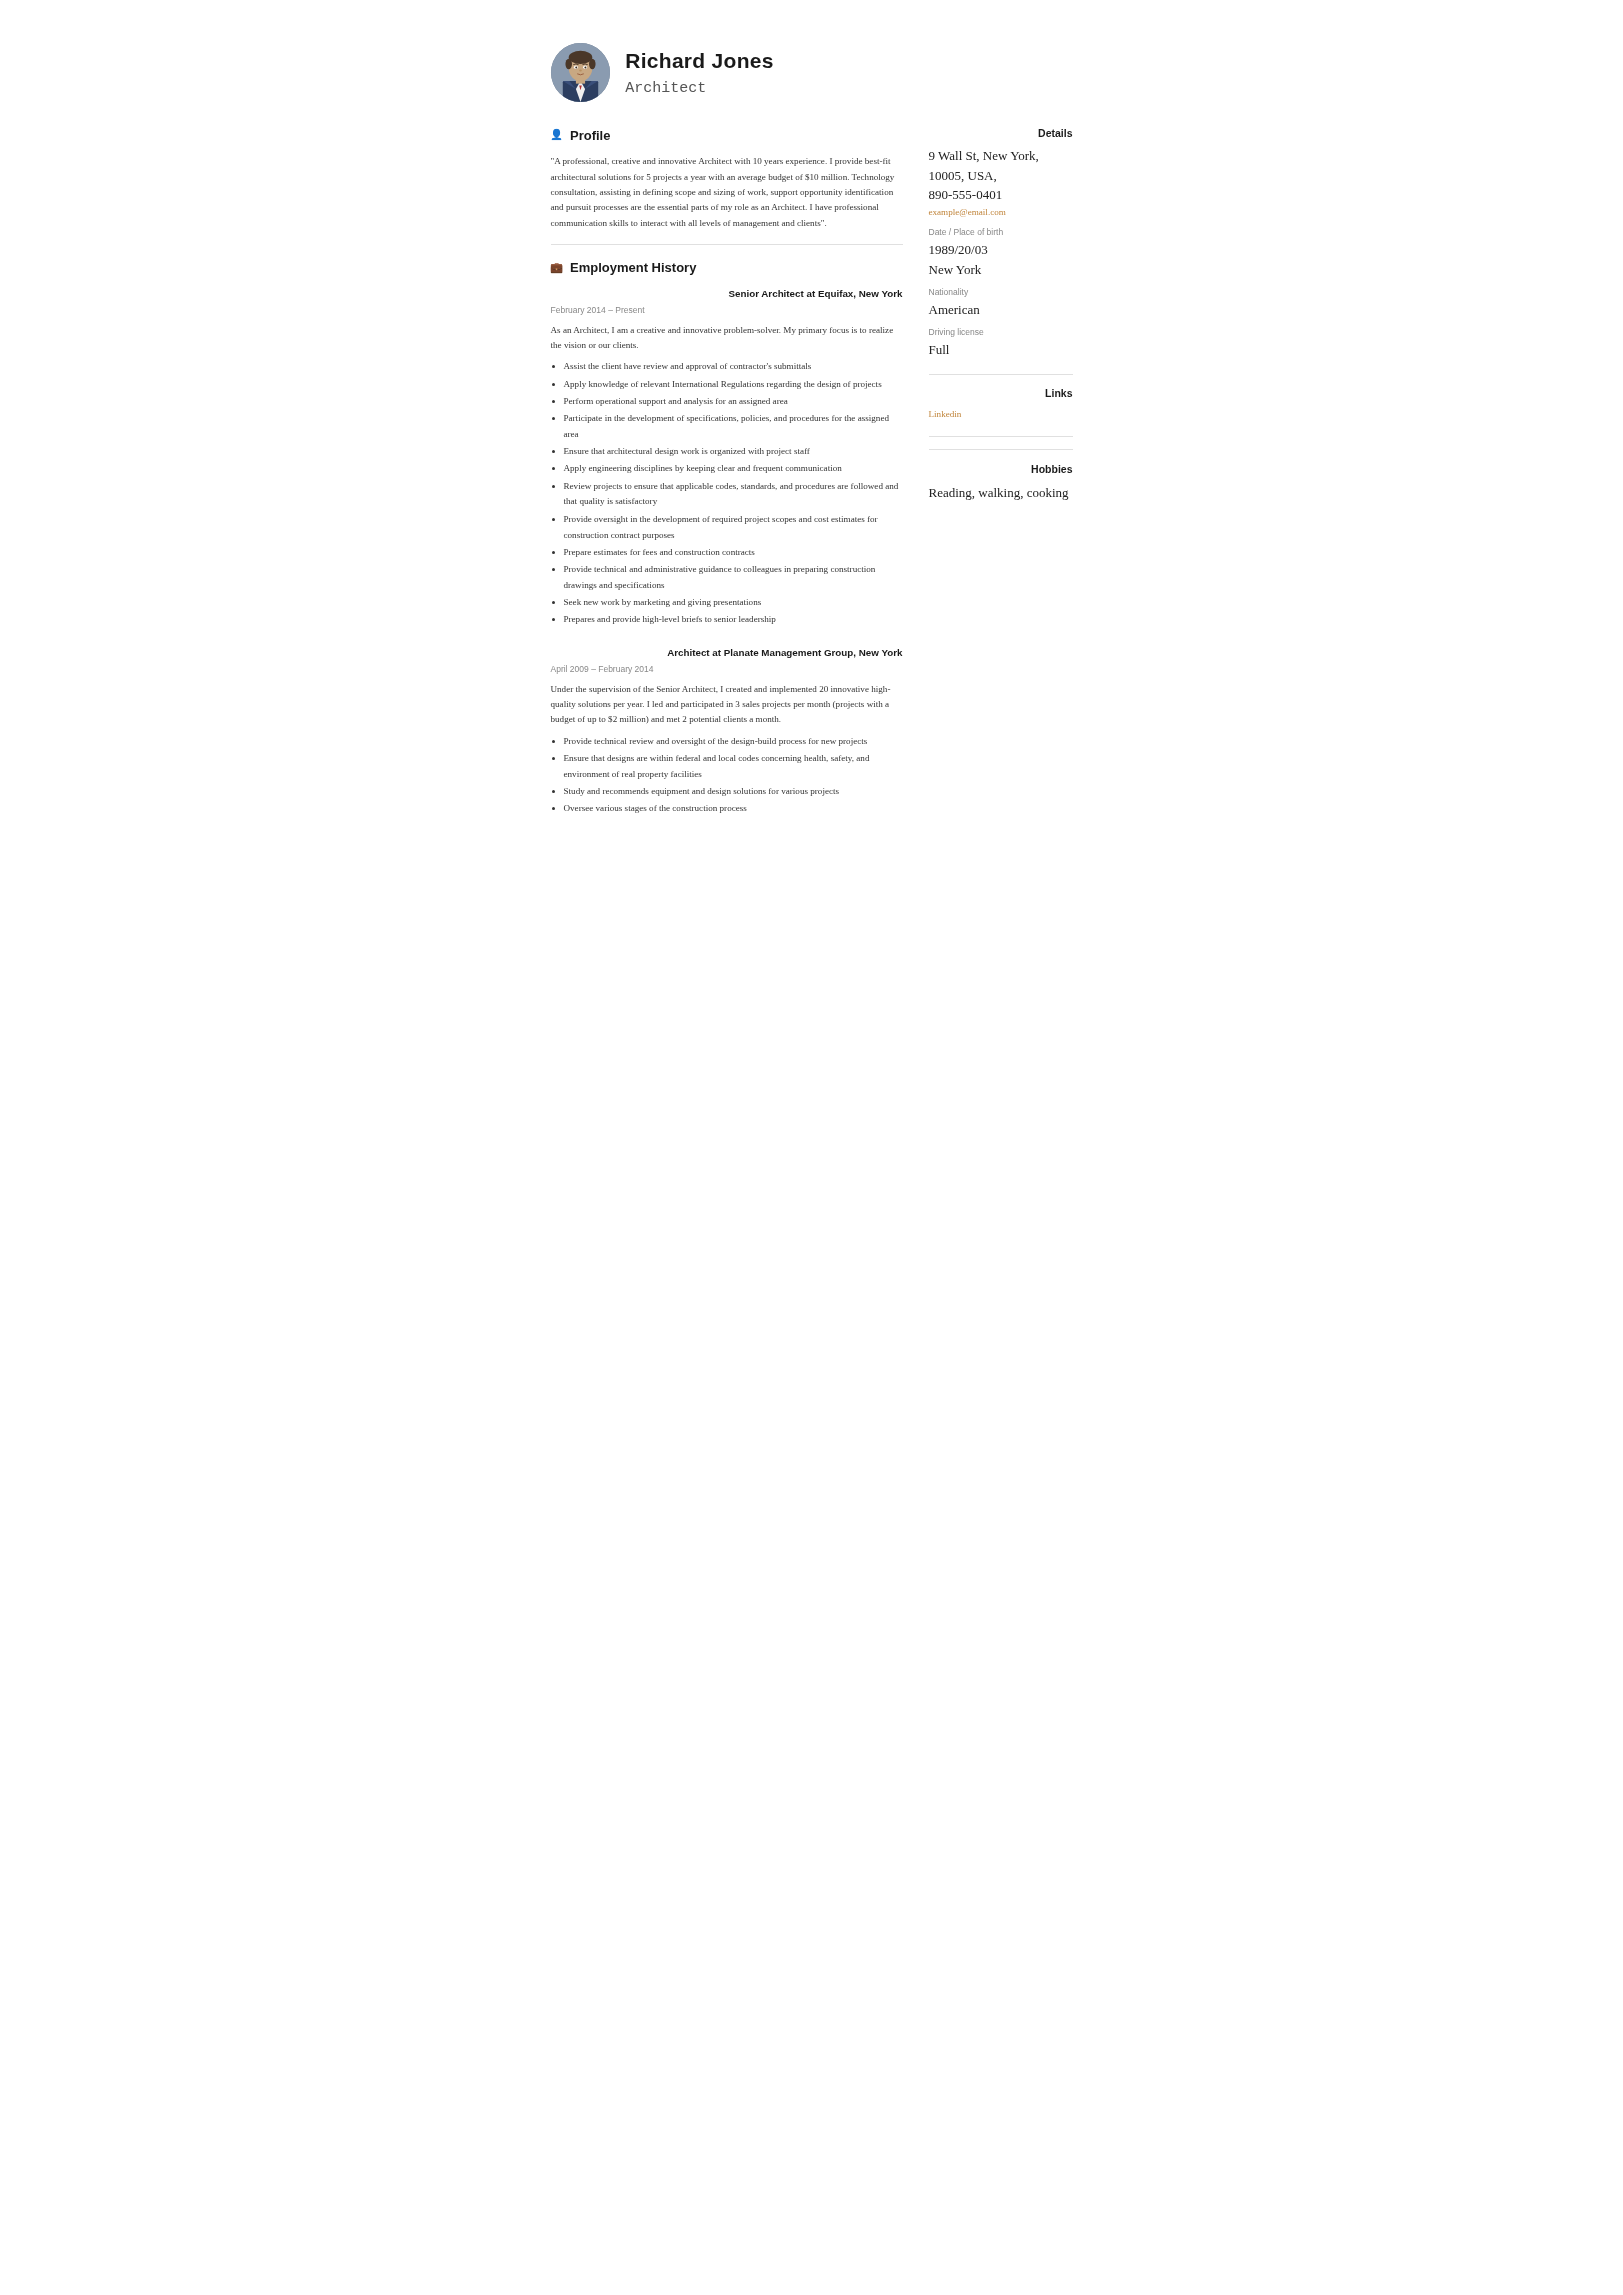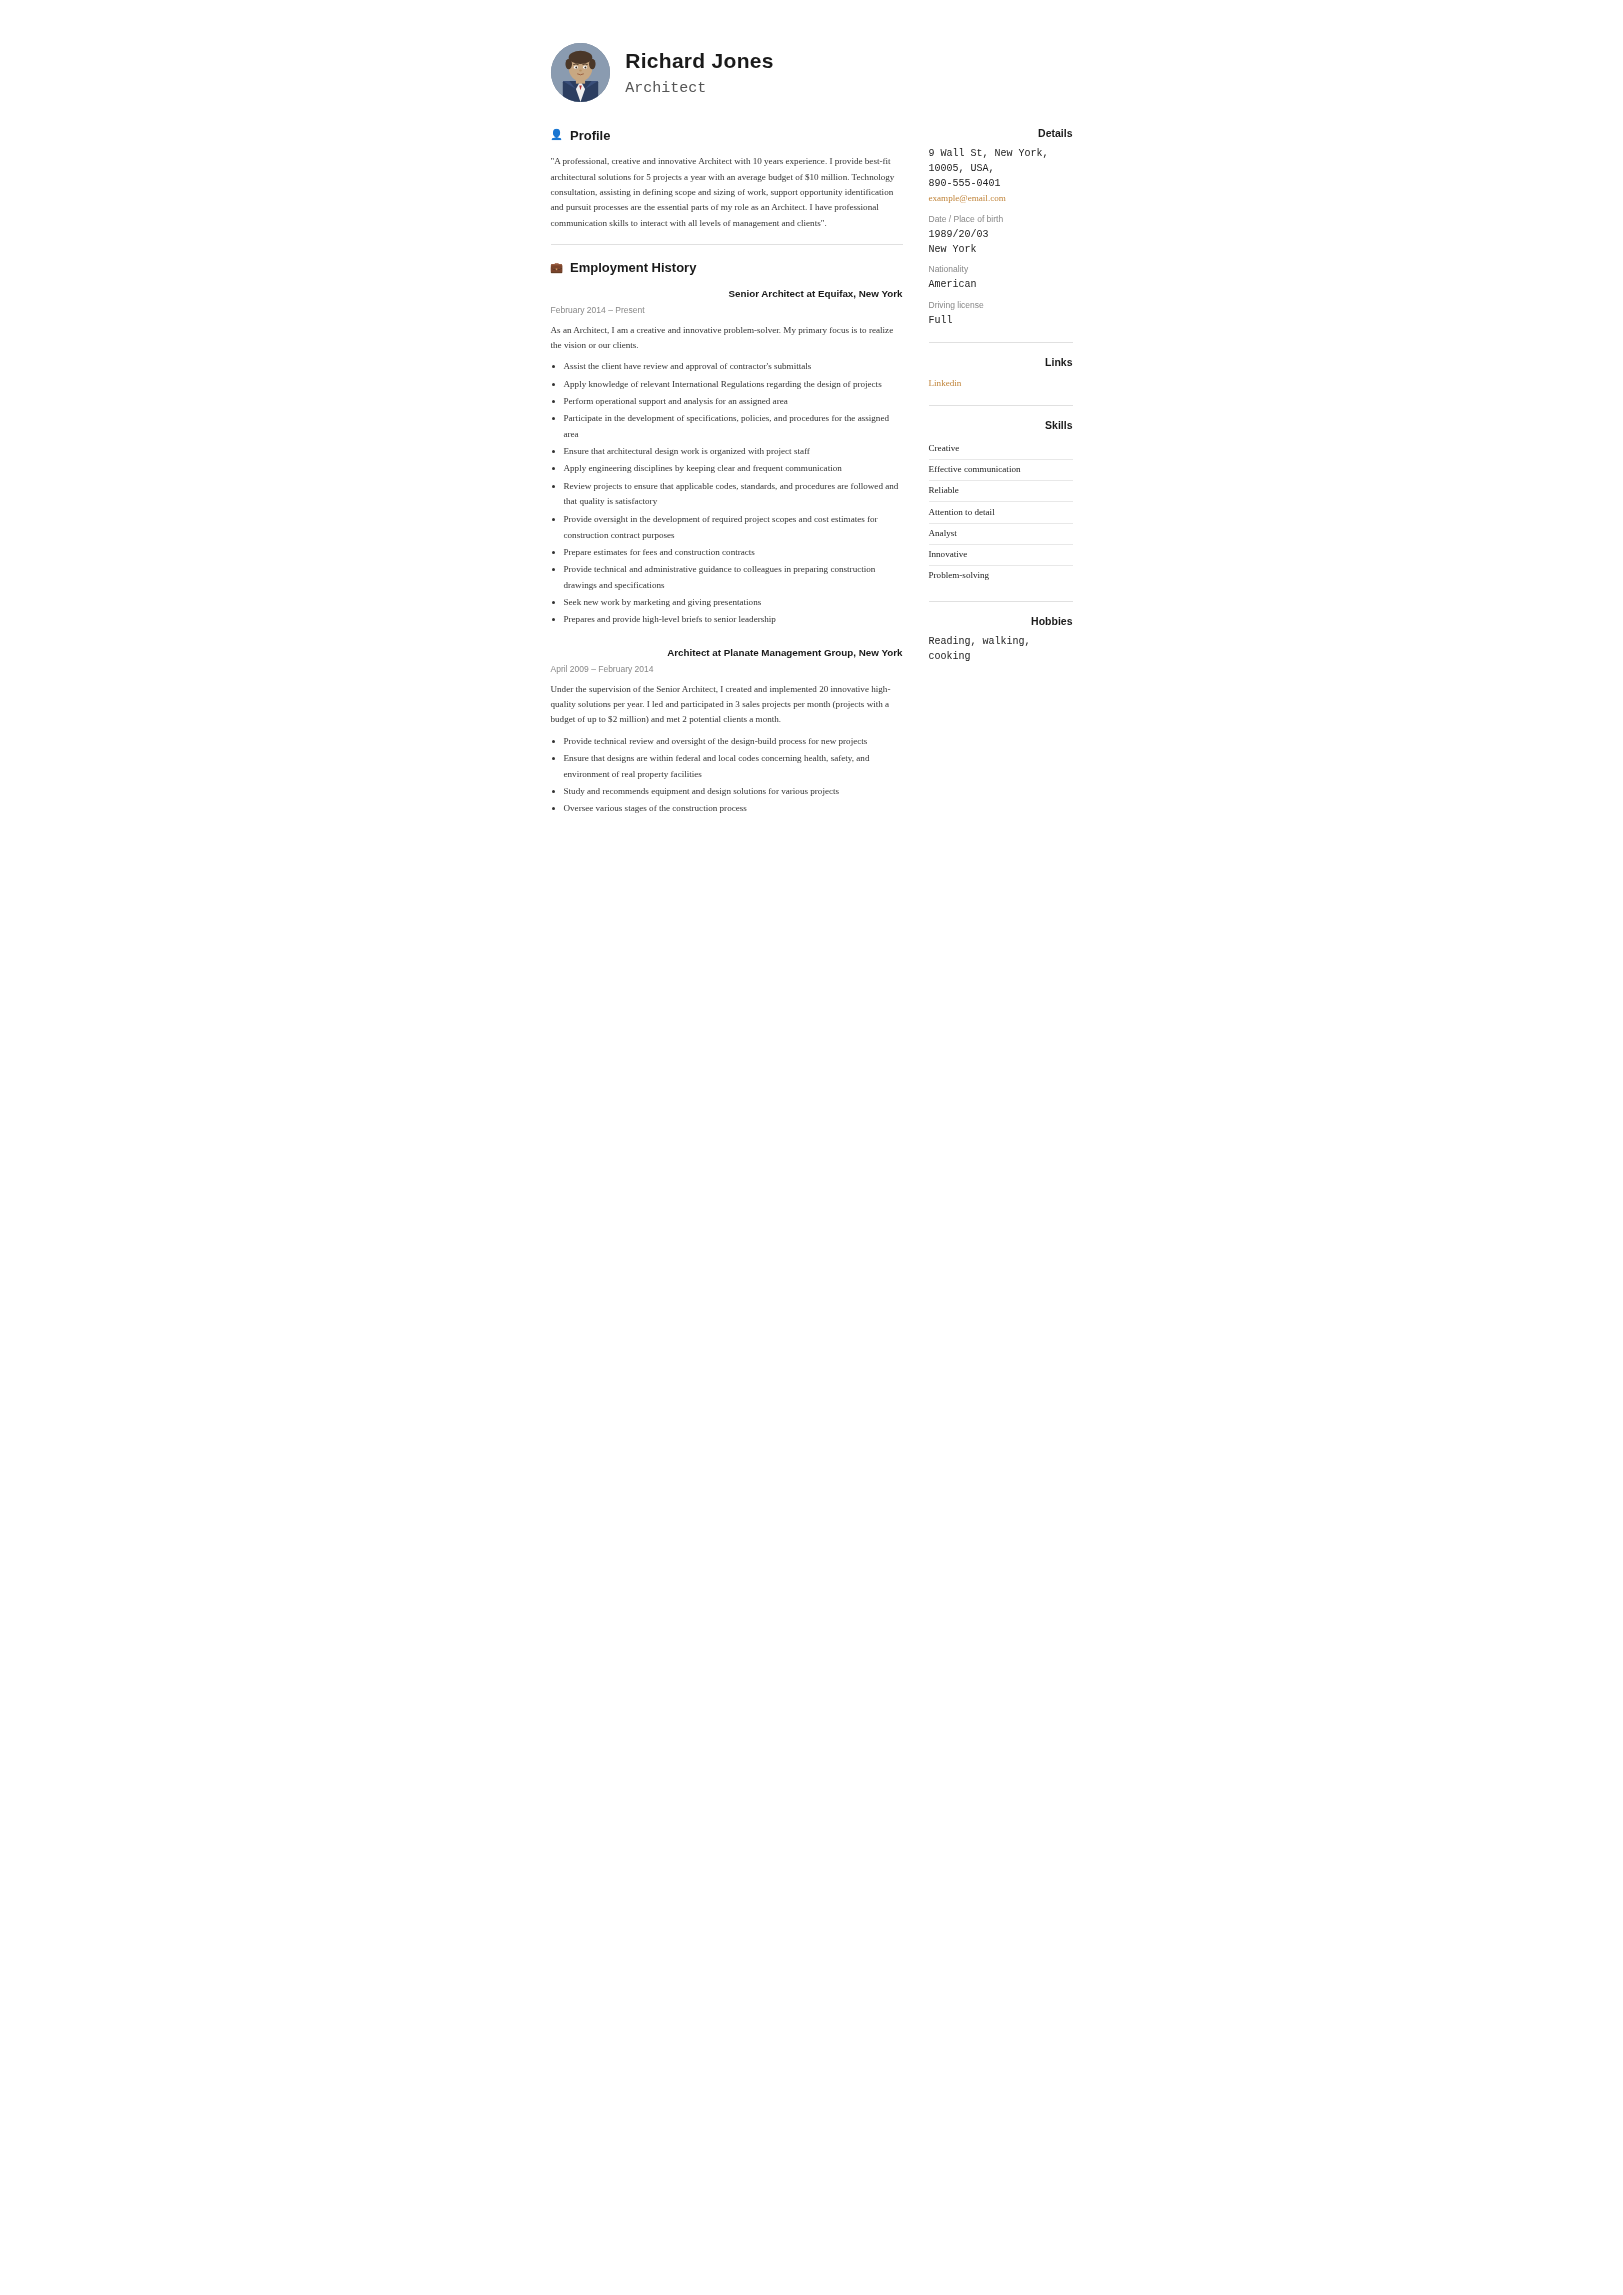--- a/index.html
+++ b/index.html
@@ -147,23 +147,23 @@
       text-align: right;
     }
     .right-label {
       font-size: 8.5px;
       color: #888;
       font-family: 'Arial', sans-serif;
       margin-bottom: 1.3px;
       margin-top: 6.5px;
     }
     .right-value {
-      font-size: 10px;
+      font-size: 13px;
       color: #222;
-      font-family: Liberation Mono, monospace;
+      font-family: Liberation Serif, serif;
       line-height: 1.5;
     }
     .right-link {
       font-size: 9.1px;
       color: #c0843a;
       font-family: Liberation Serif, serif;
       text-decoration: none;
     }
     .skill-item {
       font-size: 9.1px;
@@ -300,30 +300,20 @@
 
       <hr class="right-divider">
 
       <div class="right-section">
         <h3>Links</h3>
         <a class="right-link" href="#">Linkedin</a>
       </div>
 
       <hr class="right-divider">
 
-      <div class="right-section">
-        <h3>Skills</h3>
-        <div class="skill-item">Creative</div>
-        <div class="skill-item">Effective communication</div>
-        <div class="skill-item">Reliable</div>
-        <div class="skill-item">Attention to detail</div>
-        <div class="skill-item">Analyst</div>
-        <div class="skill-item">Innovative</div>
-        <div class="skill-item">Problem-solving</div>
-      </div>
 
       <hr class="right-divider">
 
       <div class="right-section">
         <h3>Hobbies</h3>
         <div class="right-value">Reading, walking, cooking</div>
       </div>
 
     </div>
 

